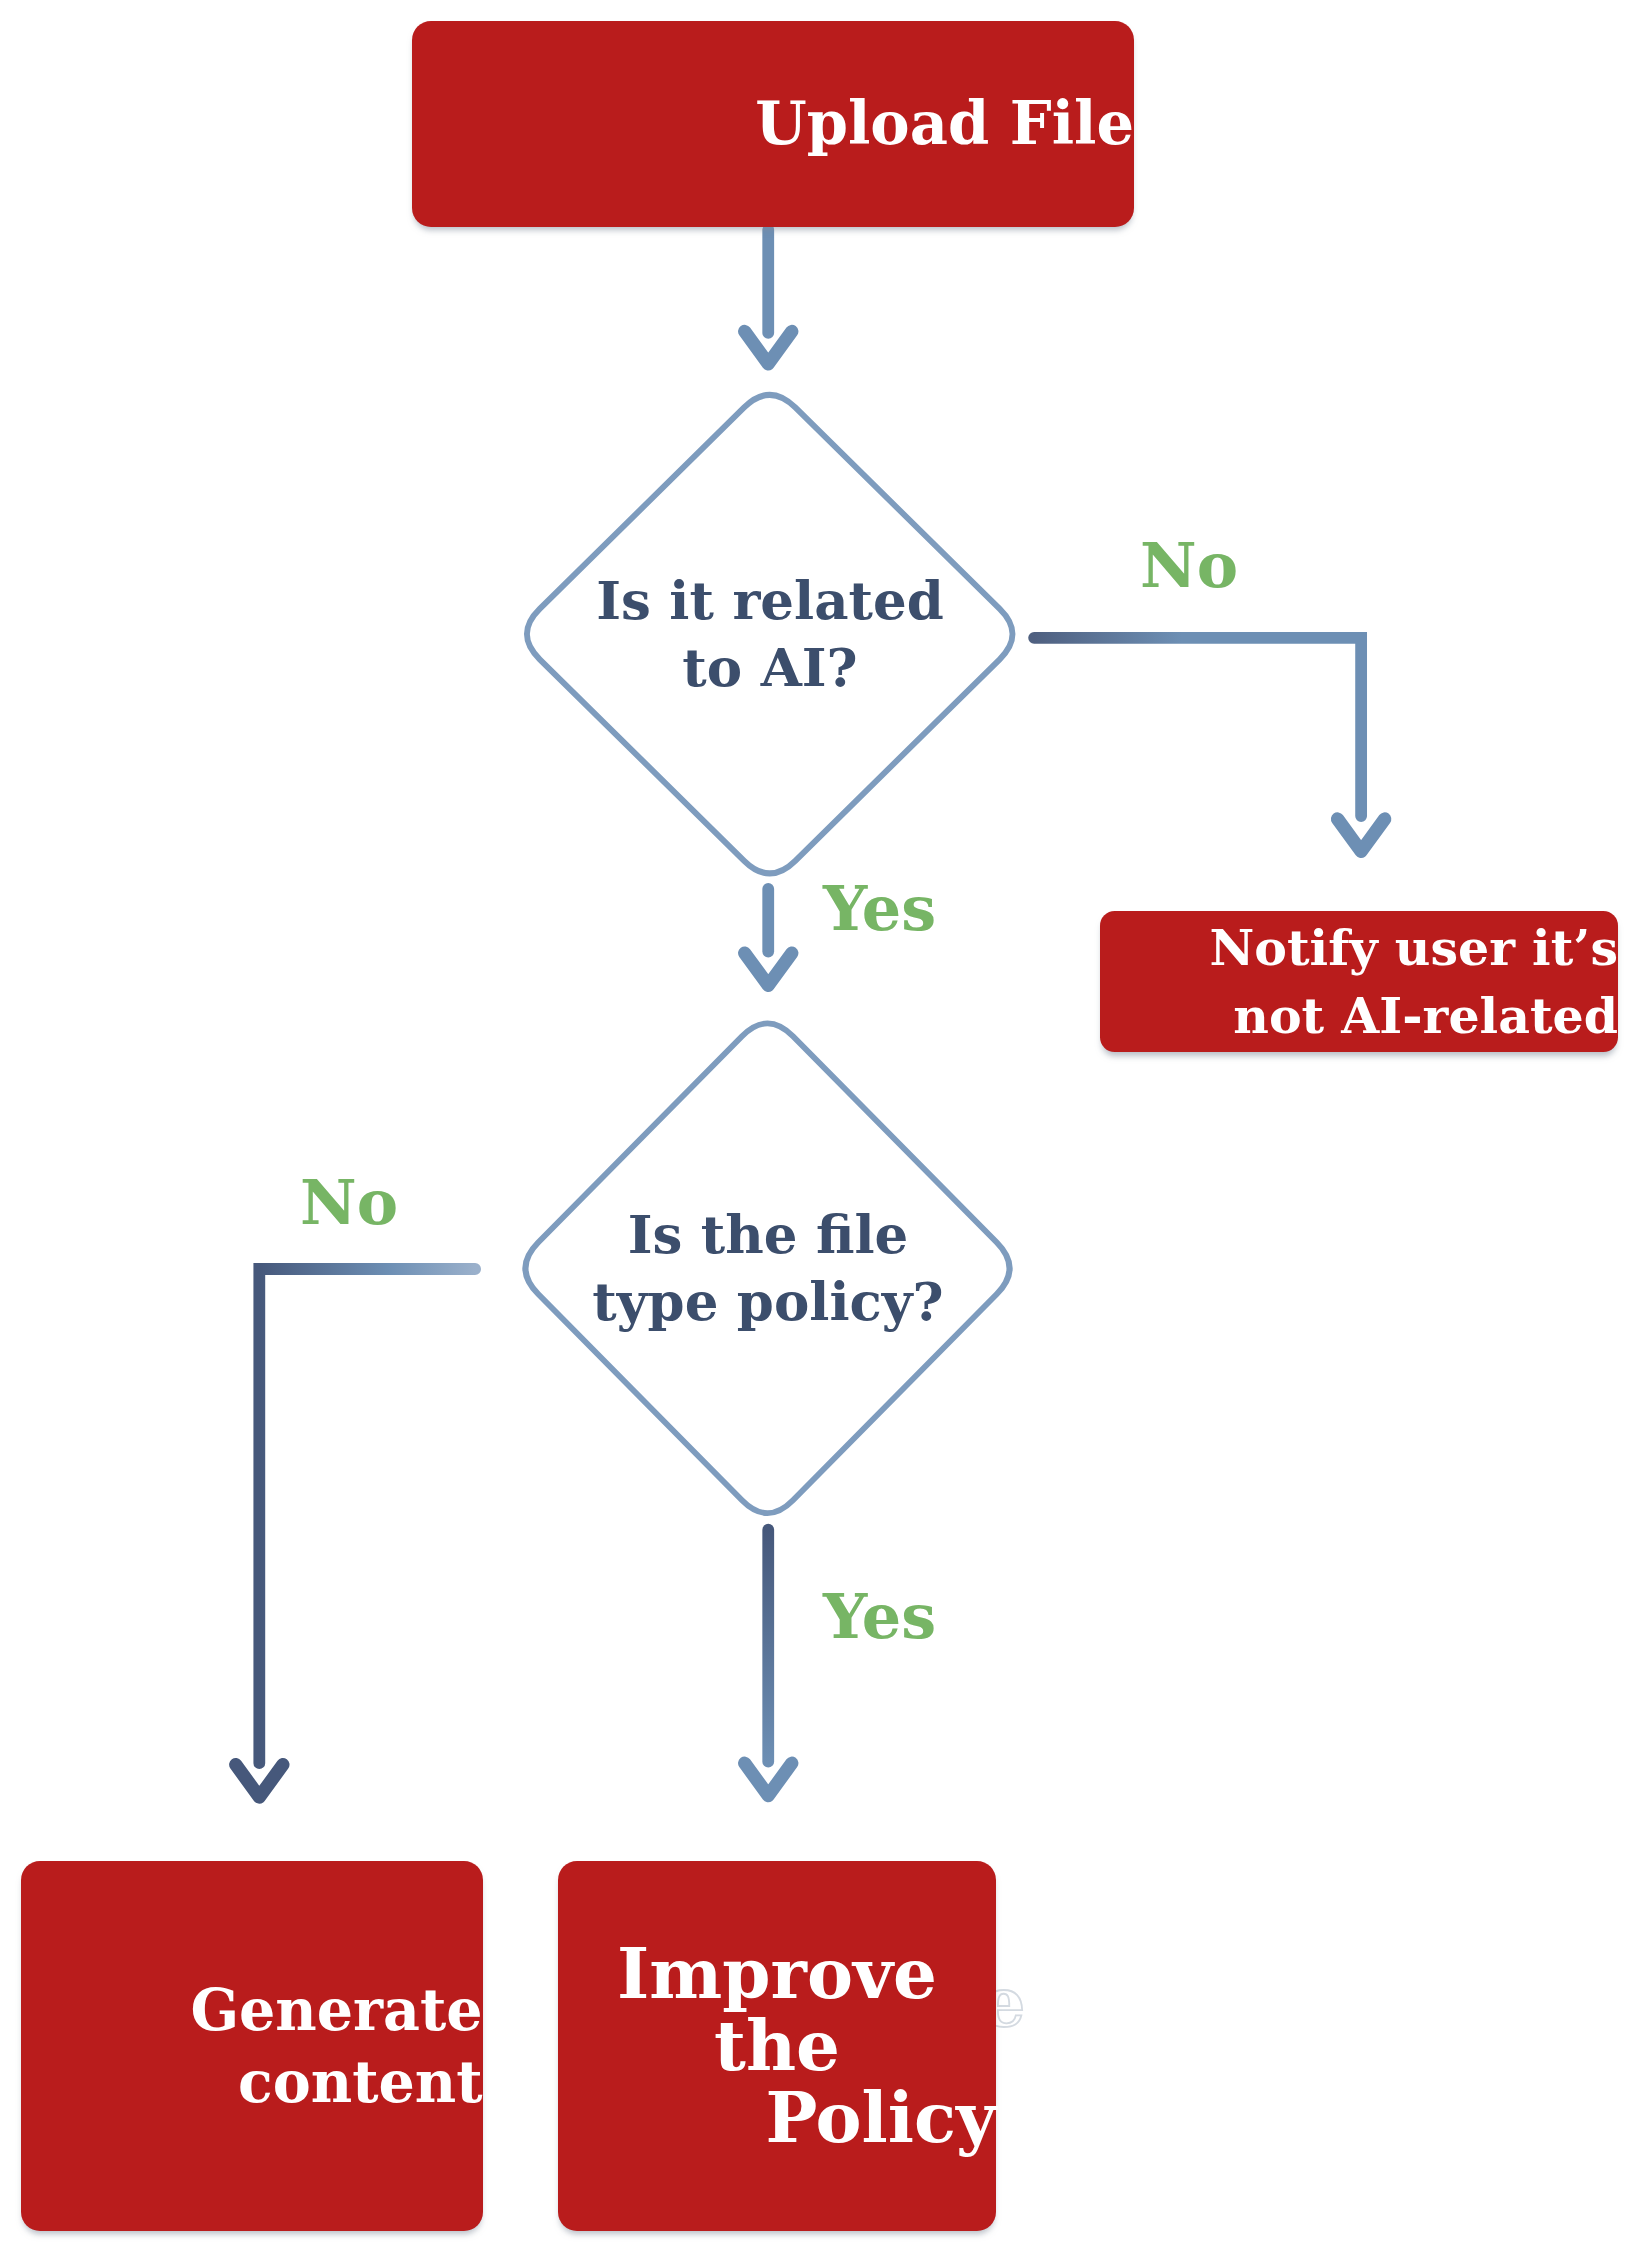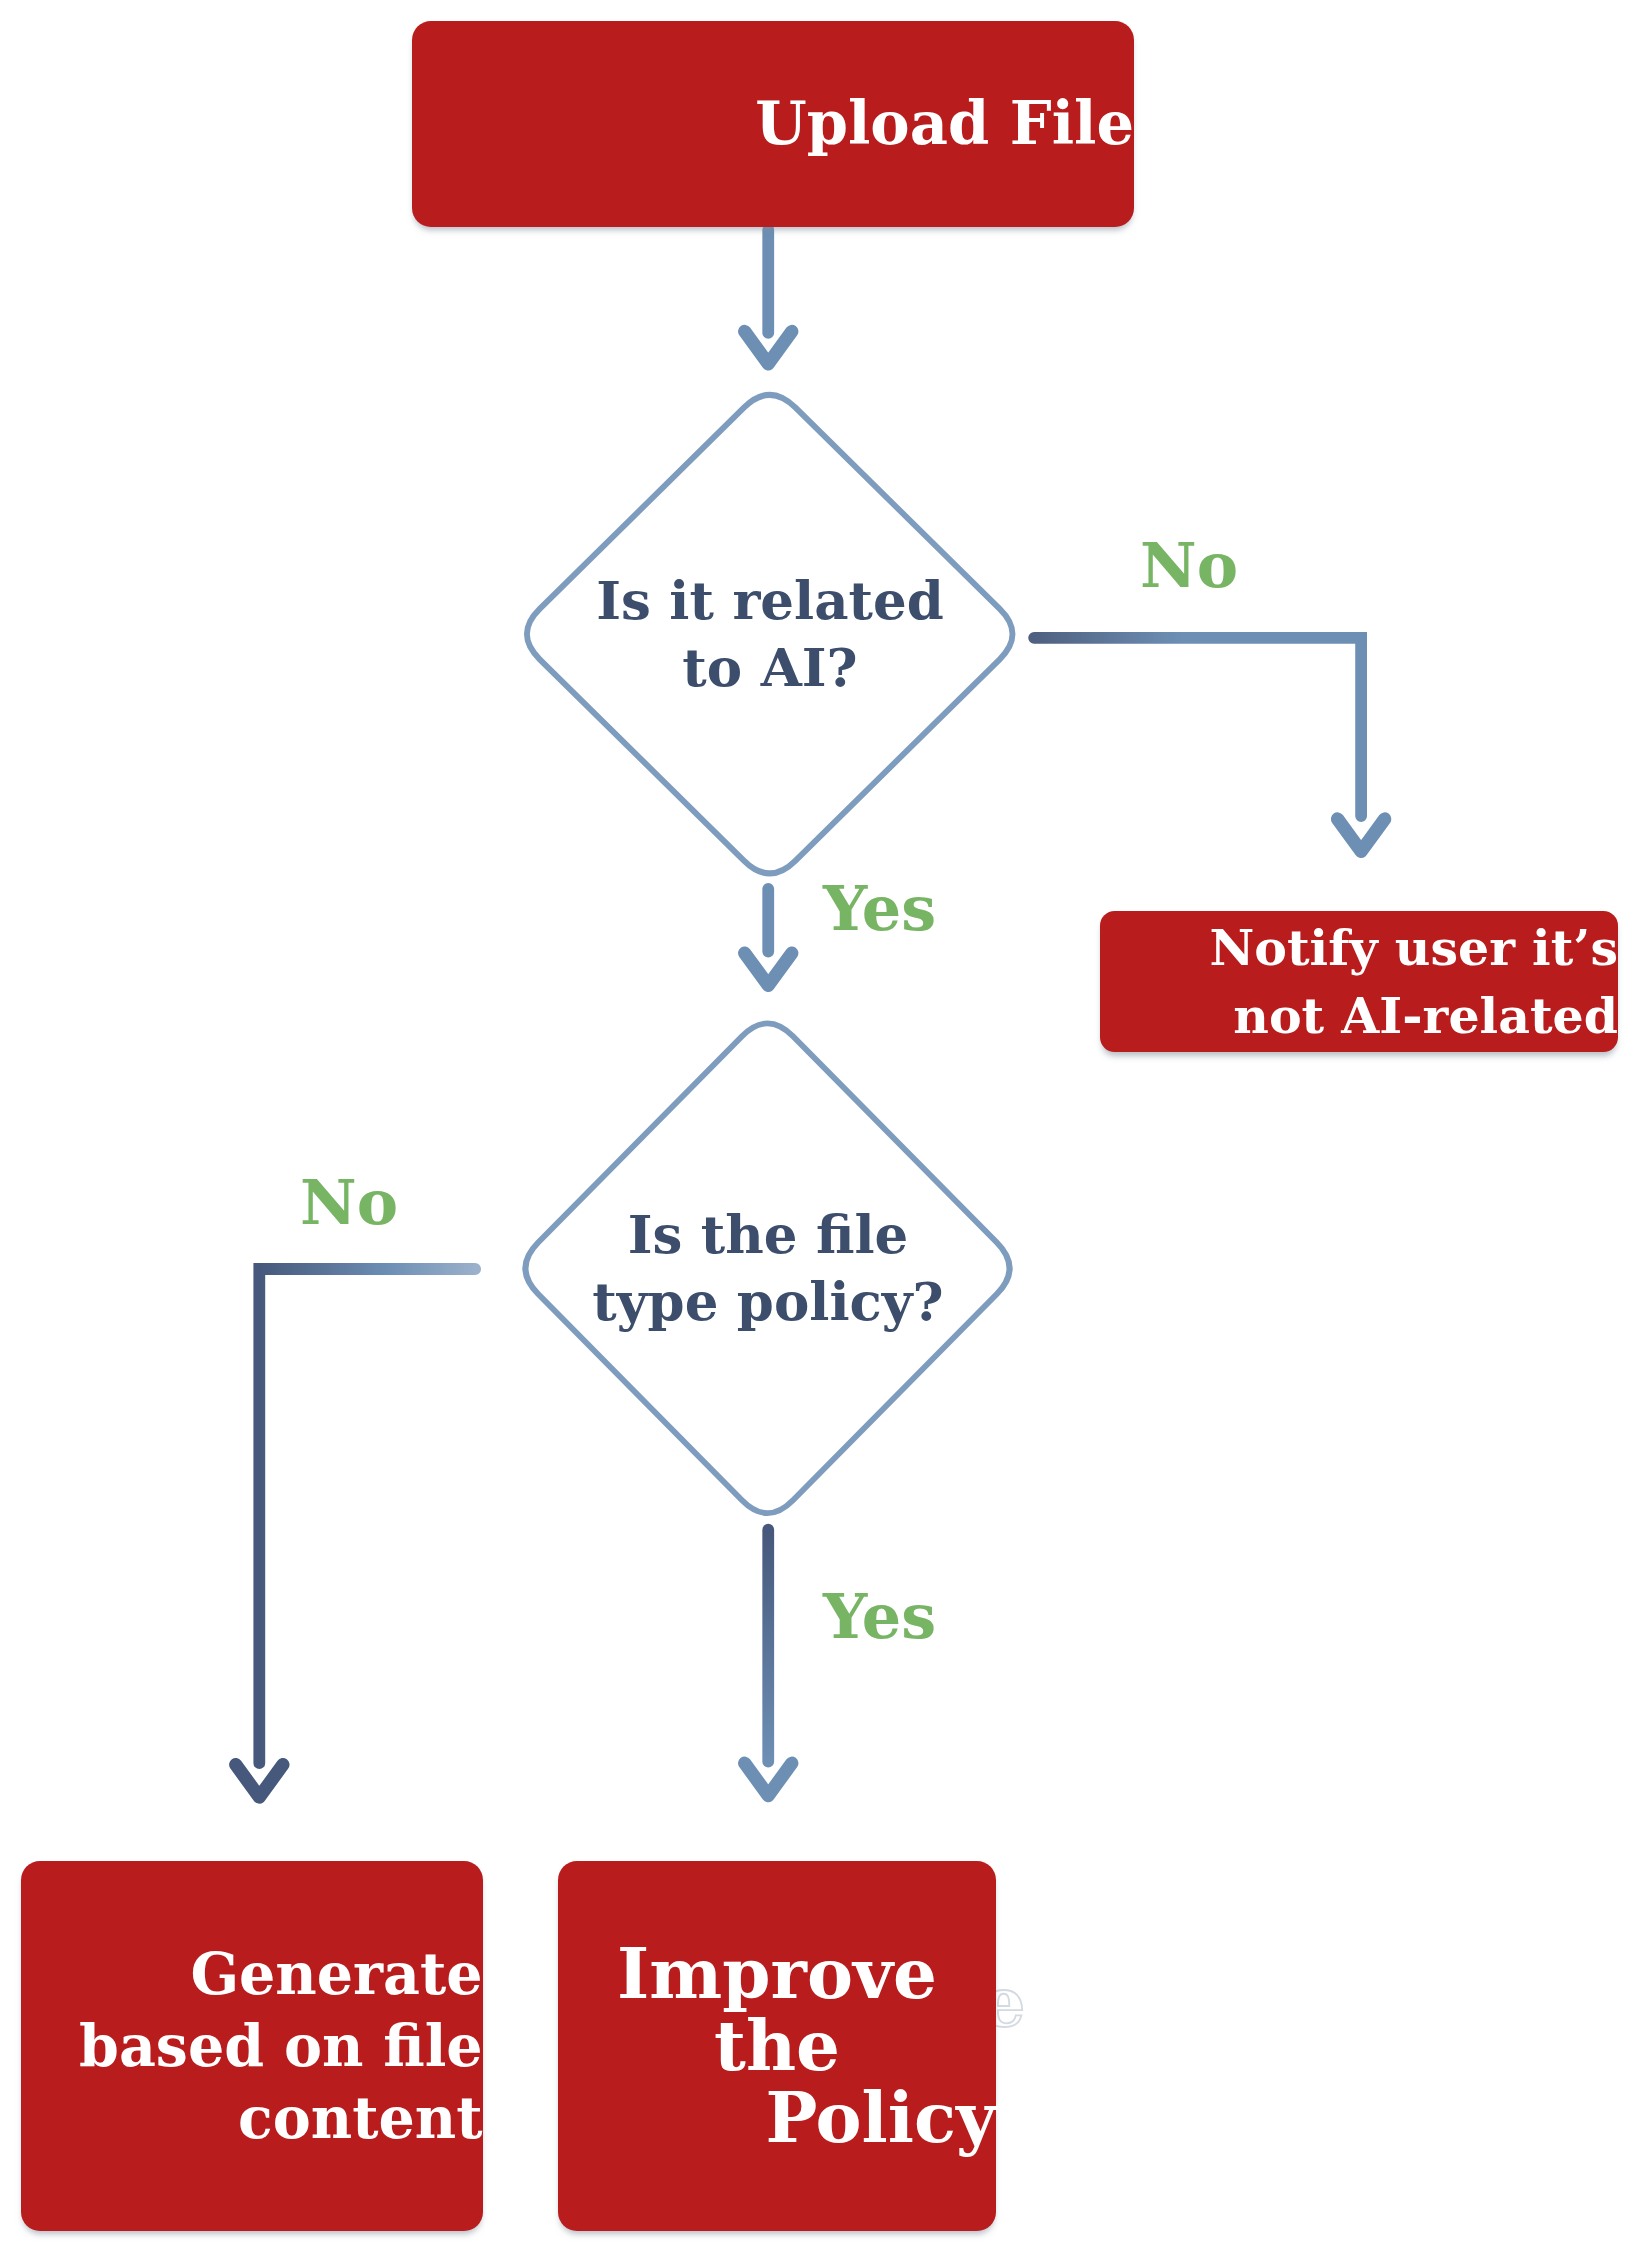--- a/index.html
+++ b/index.html
@@ -89,21 +89,20 @@
     <span>Upload File</span>
   </div>
 
   <div class="node notify-node">
     <span>Notify user it’s</span>
     <span>not AI-related</span>
   </div>
 
   <div class="node generate-node">
     <span>Generate</span>
-    <span>based on file</span>
     <span>content</span>
   </div>
 
   <div class="node improve-node">
     <span>Improve the</span>
     <span>Policy</span>
   </div>
 
   <div class="diamond-label diamond-label-1">
     <span>Is it related</span>

